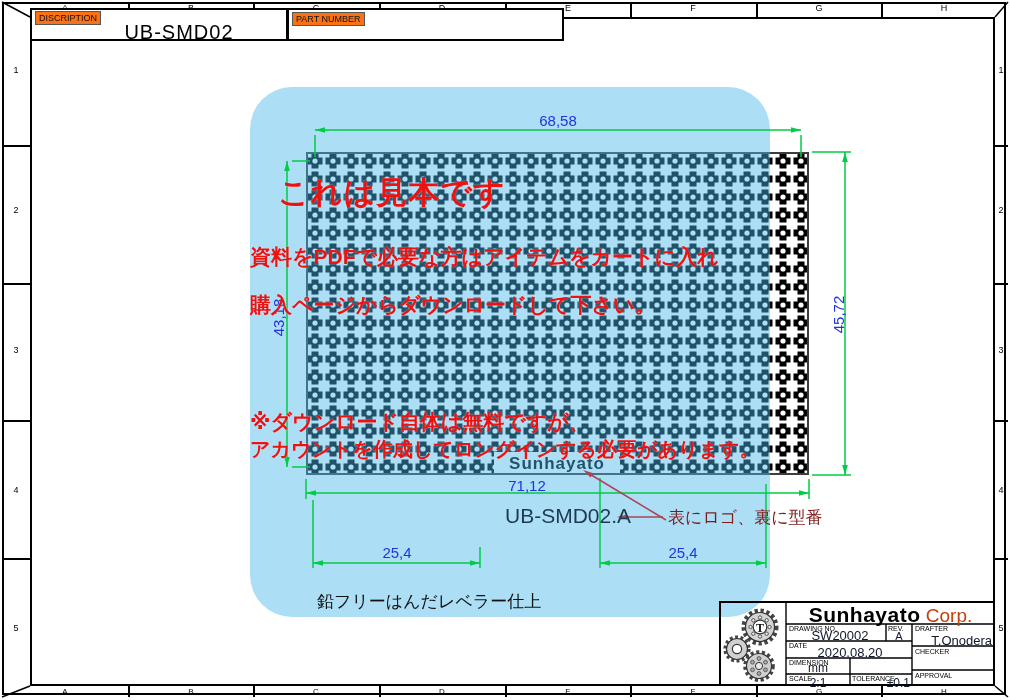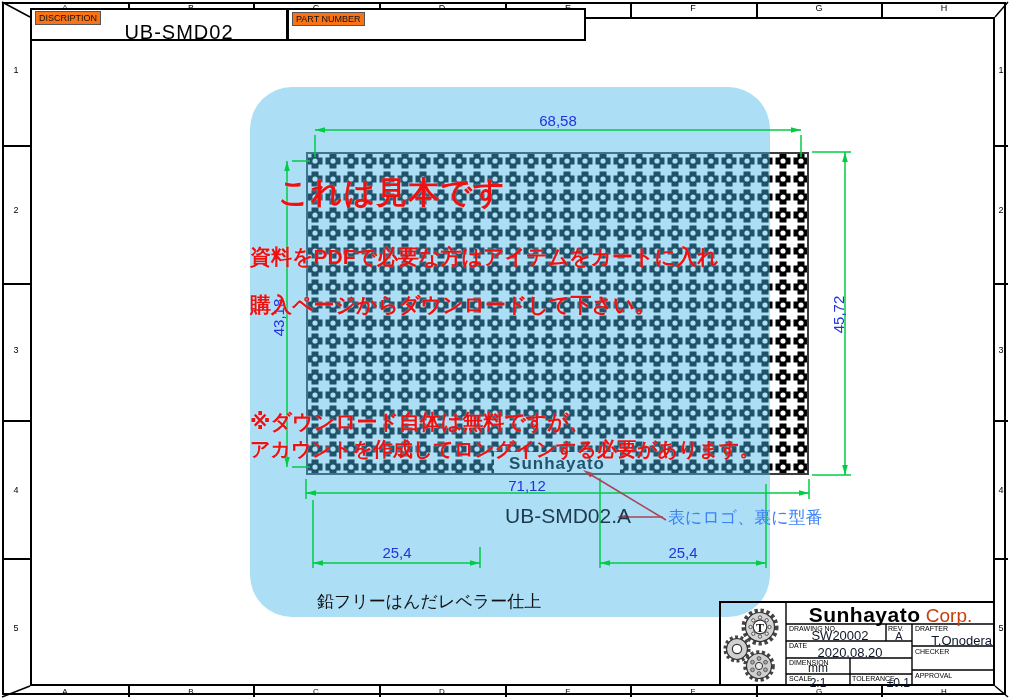--- a/index.html
+++ b/index.html
@@ -11,38 +11,38 @@
   #inner-frame{left:30px;top:17px;width:965px;height:669px;border:2px solid #000;box-sizing:border-box;}
   .tick{background:#000;}
   .zone-label{position:absolute;font-size:9px;color:#000;transform:translate(-50%,0);}
   
   .title-cell{background:#fff;border:2px solid #000;box-sizing:border-box;}
   .small-box{position:absolute;font-size:9px;color:#111;border:1px solid #555;background:#f97316;
              padding:0 3px;line-height:12px;white-space:nowrap;}
   #main-title{left:30px;top:8px;width:258px;height:33px;}
   #main-title .title-text{position:absolute;left:0;right:0;top:11px;text-align:center;
              font-size:20px;letter-spacing:1px;color:#000;padding-left:40px;}
-  #part-cell{left:287px;top:8px;width:299px;height:33px;}
+  #part-cell{left:287px;top:8px;width:277px;height:33px;}
   
   #blue-overlay{left:250px;top:87px;width:520px;height:530px;border-radius:42px;
                 background:rgba(70,182,235,0.45);}
   
   .wm{position:absolute;color:#ee1111;font-weight:bold;white-space:nowrap;
       text-shadow:0 0 2px rgba(255,255,255,0.55);}
   #wm1{left:278px;top:172px;font-size:31px;letter-spacing:1px;}
   #wm2{left:250px;top:243px;font-size:21px;}
   #wm3{left:250px;top:291px;font-size:21px;}
   #wm4{left:250px;top:388px;font-size:21px;margin-top:20px;}
   #wm5{left:250px;top:436px;font-size:20px;}
   
   .dimtext{position:absolute;color:#2233dd;font-size:15px;text-align:center;white-space:nowrap;}
   .vert{transform:rotate(-90deg);}
   
   #callout-part{left:505px;top:504px;font-size:21px;color:#1e3a4e;white-space:nowrap;}
-  #callout-note{left:668px;top:506px;font-size:17px;color:#3b82f6;white-space:nowrap;}
+  #callout-note{left:668px;top:506px;font-size:17px;color:#7f1d1d;white-space:nowrap;}
   
   #notes{left:317px;top:591px;font-size:17px;color:#111;line-height:22px;}
   
   #title-block{left:719px;top:601px;width:276px;height:85px;border:2px solid #000;box-sizing:border-box;}
   .tbl-label{position:absolute;font-size:7px;color:#000;letter-spacing:0;white-space:nowrap;}
   .tbl-value{position:absolute;color:#0f172a;white-space:nowrap;}
   #company{position:absolute;left:786px;top:603px;width:209px;text-align:center;color:#000;}
   #company b{font-size:21px;letter-spacing:0.5px;}
   #company span{font-size:19px;color:#c2410c;}
   svg{display:block;}

